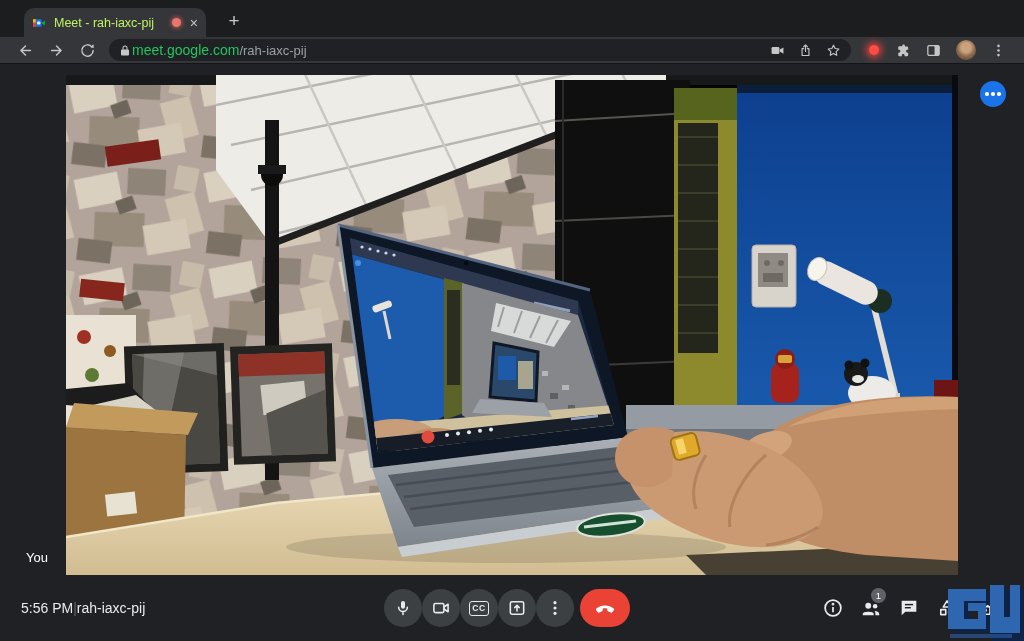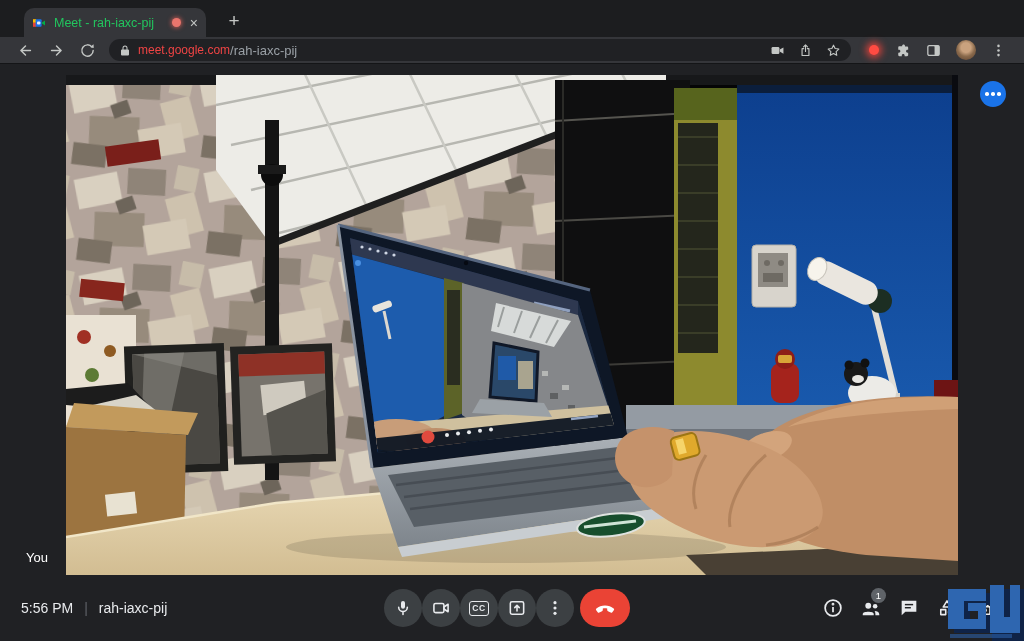--- a/index.html
+++ b/index.html
@@ -3,52 +3,52 @@
 <meta charset="utf-8">
 <style>
   html,body{margin:0;padding:0;background:#000;}
   *{box-sizing:border-box;font-family:"Liberation Sans",sans-serif;}
   .window{position:relative;width:1024px;height:641px;background:#202124;overflow:hidden;}
 
   
   .tabstrip{position:absolute;left:0;top:0;width:1024px;height:37px;background:#1c1d1f;}
   .tab{position:absolute;left:24px;top:8px;width:182px;height:29px;background:#35363a;
        border-radius:10px 10px 0 0;display:flex;align-items:center;padding:0 8px;}
-  .tab-title{color:#22c55e;font-size:12.5px;margin-left:8px;white-space:nowrap;overflow:hidden;flex:1;}
+  .tab-title{color:#bef264;font-size:12.5px;margin-left:8px;white-space:nowrap;overflow:hidden;flex:1;}
   .rec-dot{width:9px;height:9px;border-radius:50%;background:#e9756d;box-shadow:0 0 4px 1px rgba(233,100,90,.7);margin-right:9px;}
   .tab-close{color:#c4c7c5;font-size:14px;line-height:14px;cursor:default;}
   .newtab{position:absolute;left:221px;top:8px;width:26px;height:26px;color:#c4c7c5;font-size:19px;
           display:flex;align-items:center;justify-content:center;}
 
   
   .toolbar{position:absolute;left:0;top:37px;width:1024px;height:27px;background:#35363a;
            display:flex;align-items:center;padding:0 10px;border-bottom:1px solid #141517;}
   .navic{width:17px;height:17px;color:#c4c7c5;margin:0 7px;flex:0 0 auto;}
   .omnibox{flex:1;height:22px;background:#202124;border-radius:11px;margin:0 10px 0 6px;
            display:flex;align-items:center;padding:0 10px;min-width:0;}
-  .omni-host{color:#ef4444;font-size:12px;margin-left:7px;}
+  .omni-host{color:#22c55e;font-size:14px;margin-left:1px;}
   .omni-path{color:#9aa0a6;font-size:13px;}
   .omni-right{margin-left:auto;display:flex;align-items:center;gap:13px;}
   .omni-ic{width:15px;height:15px;color:#c4c7c5;}
   .ext-dot{width:10px;height:10px;border-radius:50%;background:#ff4b42;
            box-shadow:0 0 7px 3px rgba(255,70,60,.75);margin:0 8px;}
   .avatar{width:20px;height:20px;border-radius:50%;margin:0 7px;
           background:radial-gradient(circle at 50% 38%,#caa27e 0 30%,#8a6a4c 55%,#5b3f2c 100%);}
 
   
   .stage{position:absolute;left:0;top:64px;width:1024px;height:533px;background:#202124;}
   .video{position:absolute;left:66px;top:11px;width:892px;height:500px;background:#050506;overflow:hidden;}
   .you{position:absolute;left:26px;top:486px;color:#fff;font-size:13px;}
   .tilemenu{position:absolute;left:980px;top:17px;width:26px;height:26px;border-radius:50%;
             background:#1a73e8;display:flex;align-items:center;justify-content:center;gap:2.5px;}
   .tilemenu i{width:3.5px;height:3.5px;border-radius:50%;background:#fff;display:block;}
 
   
   .meetbar{position:absolute;left:0;top:511px;width:1024px;height:66px;background:#202124;}
-  .bar-left{position:absolute;left:21px;top:0;height:66px;display:flex;align-items:center;gap:11px;
+  .bar-left{position:absolute;left:21px;top:0;height:66px;display:flex;align-items:center;gap:0;
             color:#e8eaed;font-size:14px;}
   .bar-sep{color:#5f6368;}
   .controls{position:absolute;left:384px;top:14px;display:flex;align-items:center;}
   .cbtn{width:38px;height:38px;border-radius:50%;background:#3c4043;display:flex;align-items:center;justify-content:center;color:#e8eaed;}
   .cbtn svg{width:20px;height:20px;}
   .endcall{width:50px;height:38px;border-radius:19px;background:#ea4335;margin-left:6px;
            display:flex;align-items:center;justify-content:center;color:#fff;}
   .ccbox{border:1.6px solid #e8eaed;border-radius:3px;font-size:8.5px;font-weight:bold;
          padding:1.5px 2.5px;letter-spacing:.5px;color:#e8eaed;}
   .panel{position:absolute;left:822px;top:0;height:66px;display:flex;align-items:center;gap:16px;}

